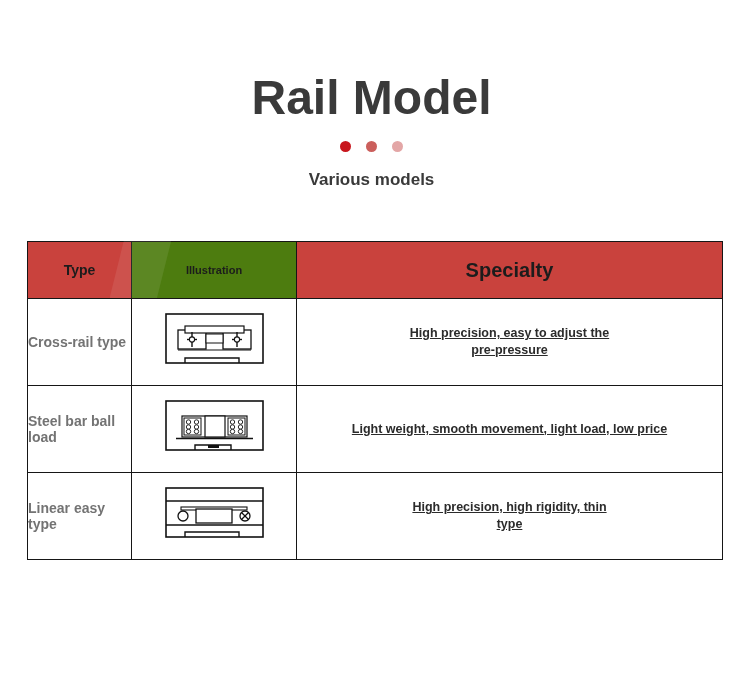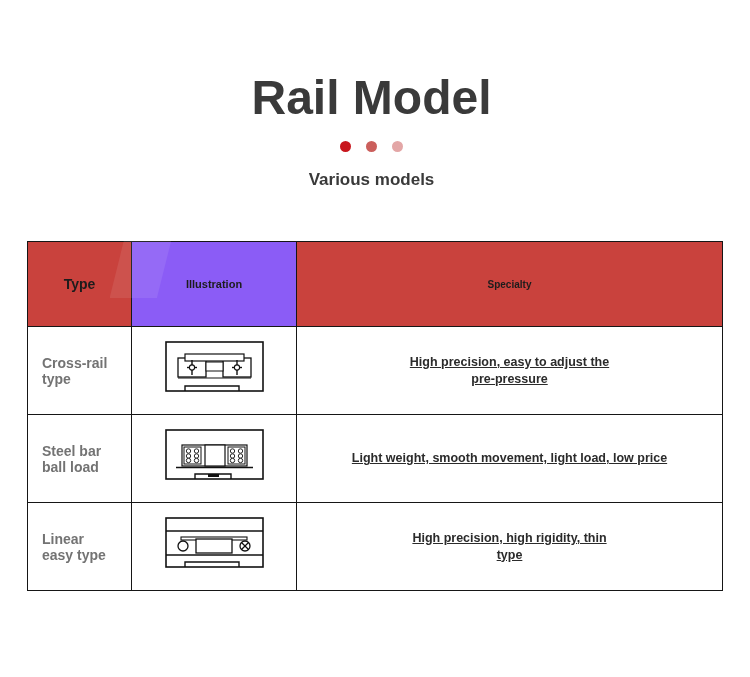--- a/index.html
+++ b/index.html
@@ -63,36 +63,36 @@
     width: 695px;
   }
   table.rail-table {
     width: 695px;
     border-collapse: collapse;
     table-layout: fixed;
   }
   table.rail-table td,
   table.rail-table th {
     border: 1px solid #161616;
-    padding: 14px;
+    padding: 0;
   }
   .col-type    { width: 104px; }
   .col-illus   { width: 165px; }
   .col-spec    { width: 426px; }
 
   thead th {
     background: #c9423d;
     color: #1c1c1c;
     height: 56px;
     font-weight: bold;
     position: relative;
   }
   .th-type  { font-size: 14px; }
   .th-illus { font-size: 11px; }
-  .th-spec  { font-size: 10px; }
+  .th-spec  { font-size: 20px; }
 
   
   .header-sheen {
     position: absolute;
     left: 110px;
     top: 241px;
     width: 78px;
     height: 57px;
     overflow: hidden;
     pointer-events: none;
@@ -158,21 +158,21 @@
   <div class="table-wrap">
     <table class="rail-table">
       <colgroup>
         <col class="col-type">
         <col class="col-illus">
         <col class="col-spec">
       </colgroup>
       <thead>
         <tr>
           <th class="th-type" style="background: rgb(201, 66, 61);">Type</th>
-          <th class="th-illus" style="background: #8b5cf6;">Illustration</th>
+          <th class="th-illus" style="background: #4d7c0f;">Illustration</th>
           <th class="th-spec" style="background: rgb(201, 66, 61);">Specialty</th>
         </tr>
       </thead>
       <tbody>
 
         <tr>
           <td class="cell-type">Cross-rail type</td>
           <td class="cell-illus">
             <span class="illus-box">
               <svg width="99" height="55" viewBox="0 0 99 55">

